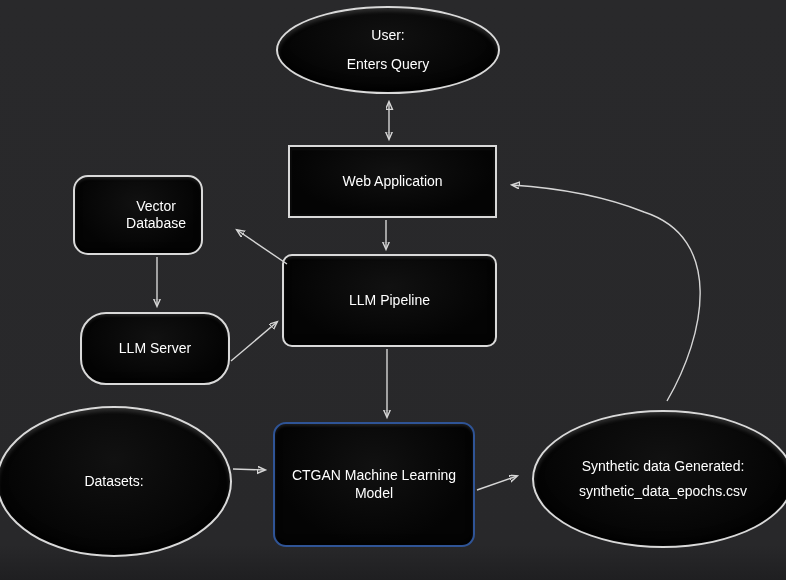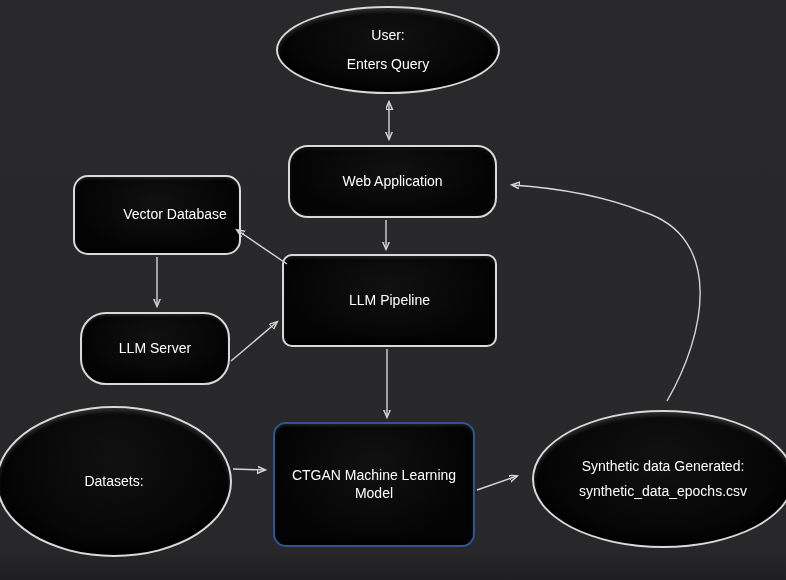--- a/index.html
+++ b/index.html
@@ -27,22 +27,22 @@
     box-shadow:inset 0 3px 4px rgba(255,255,255,0.16), inset 0 -4px 8px rgba(0,0,0,0.9);
   }
   .rounded{
     border-radius:10px;
     box-shadow:inset 0 2px 3px rgba(255,255,255,0.10), inset 0 -3px 6px rgba(0,0,0,0.85);
   }
   .rect{
     box-shadow:inset 0 0 0 2px #0a0a0a, inset 0 2px 3px rgba(255,255,255,0.10);
   }
   #node-user{left:276px;top:6px;width:224px;height:88px;gap:12px;}
-  #node-webapp{left:288px;top:145px;width:209px;height:73px;border-radius:20px;}
-  #node-vectordb{left:73px;top:175px;width:168px;height:80px;border-radius:15px;padding-left:36px;}
+  #node-webapp{left:288px;top:145px;width:209px;height:73px;}
+  #node-vectordb{left:73px;top:175px;width:130px;height:80px;border-radius:15px;padding-left:36px;}
   #node-pipeline{left:282px;top:254px;width:215px;height:93px;}
   #node-server{left:80px;top:312px;width:150px;height:73px;border-radius:26px;}
   #node-datasets{left:-4px;top:406px;width:236px;height:151px;gap:13px;}
   #node-ctgan{left:273px;top:422px;width:202px;height:125px;border-radius:13px;border-color:#2f5496;}
   #node-ctgan .wrap{max-width:176px;}
   #node-synthetic{left:532px;top:410px;width:262px;height:138px;gap:7px;}
   svg.arrows{
     position:absolute;left:0;top:0;width:786px;height:580px;
     pointer-events:none;
   }

